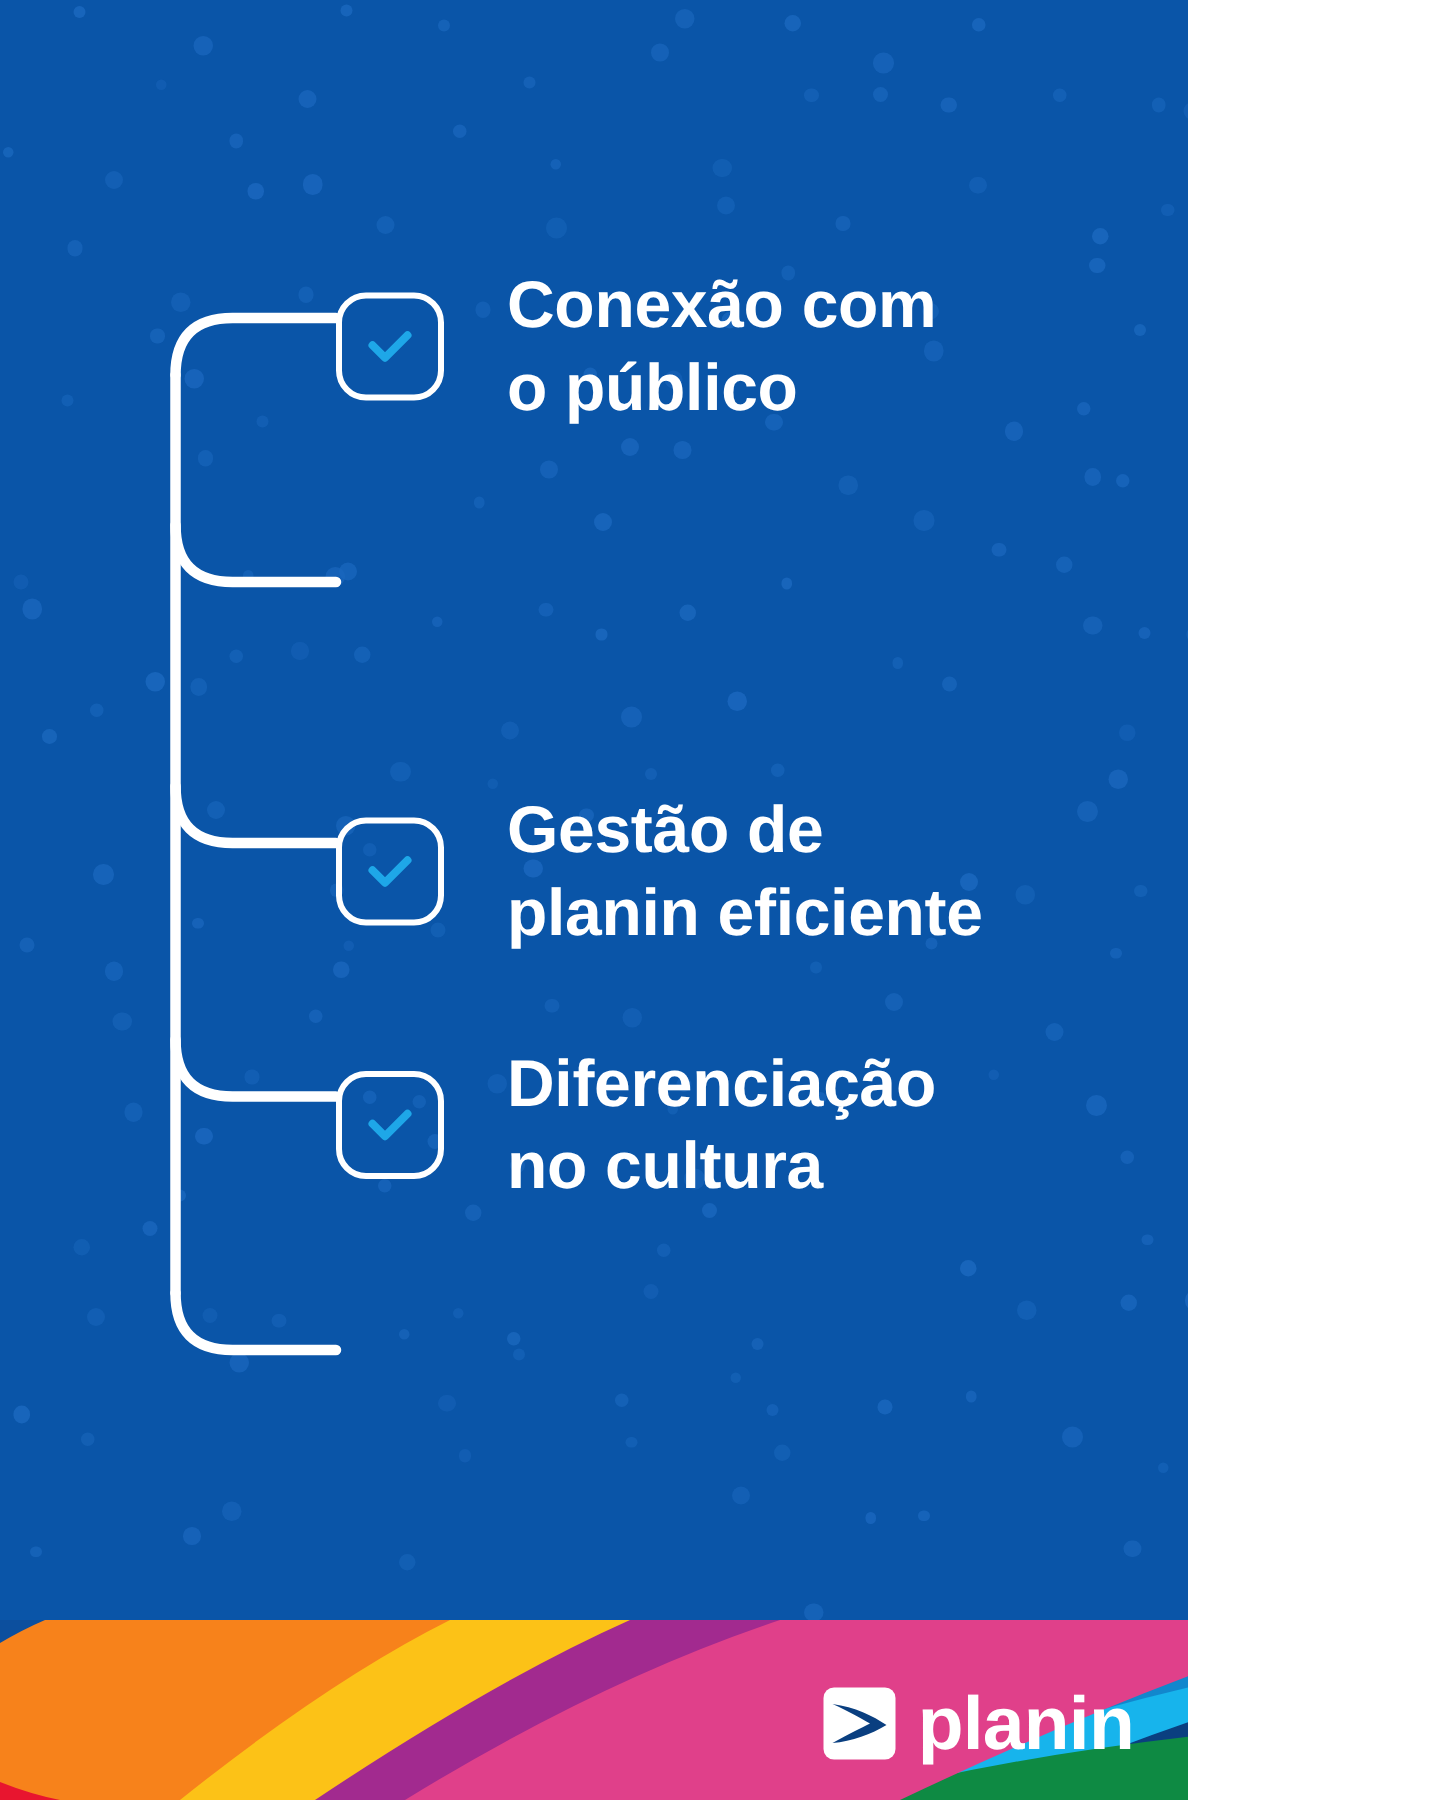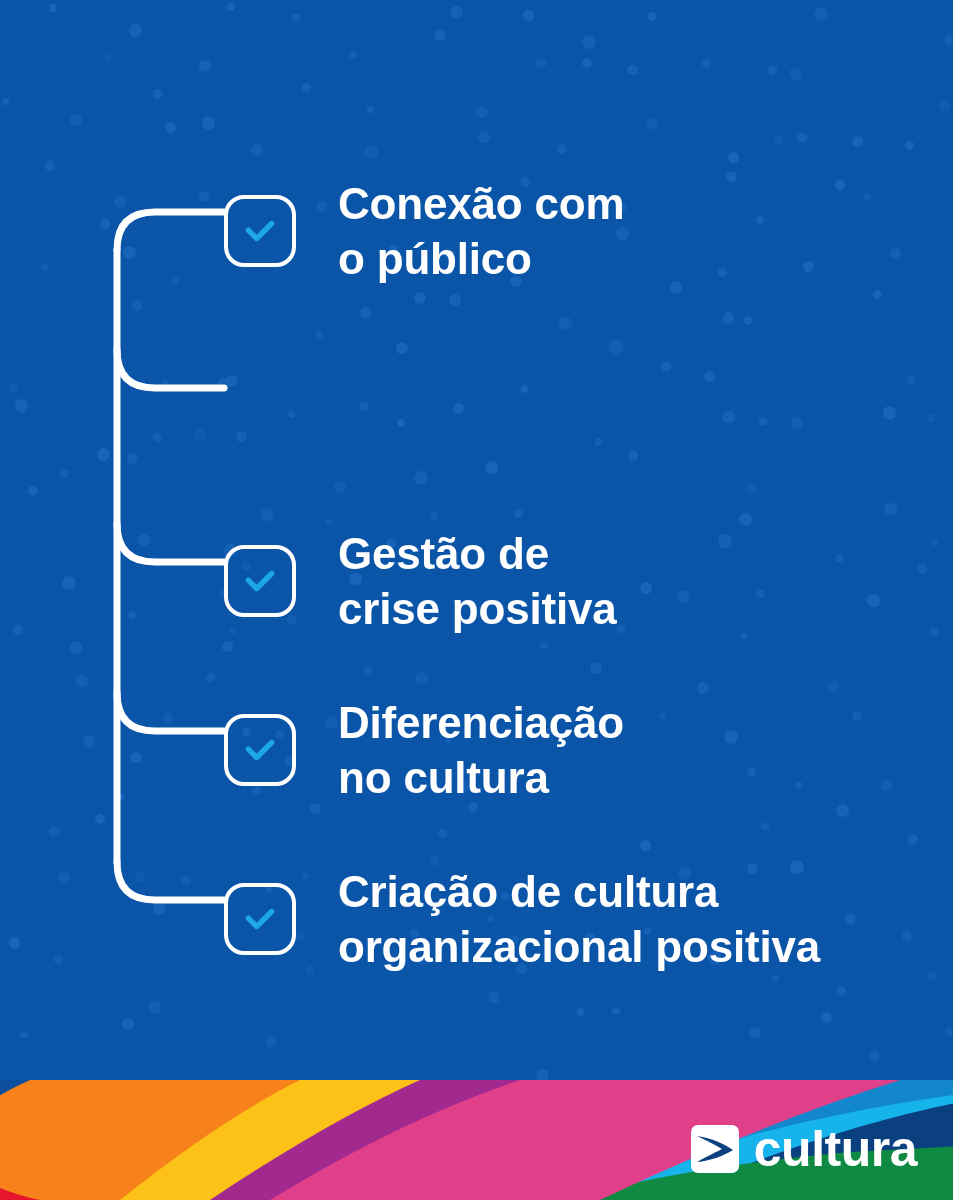--- a/index.html
+++ b/index.html
@@ -5,21 +5,21 @@
 <style>
   html, body {
     margin: 0;
     padding: 0;
     background: #ffffff;
   }
   * { box-sizing: border-box; }
 
   .poster {
     position: relative;
-    width: 953px;
+    width: 792px;
     height: 1200px;
     overflow: hidden;
     background: #0a55a8;
     font-family: "Liberation Sans", "DejaVu Sans", sans-serif;
   }
 
   
   .dots-layer {
     position: absolute;
     inset: 0;
@@ -376,42 +376,33 @@
     </div>
 
 
     <div class="check-row" style="left:224px; top:526px;">
       <span class="checkbox">
         <svg viewBox="0 0 24 24" aria-hidden="true">
           <path d="M5 11.5 L10 16.5 L19 7.5" fill="none" stroke="#1ea7e8" stroke-width="3.2" stroke-linecap="round" stroke-linejoin="round"></path>
         </svg>
       </span>
       <span class="item-text">Gestão de
-crise positiva</span>
+planin eficiente</span>
     </div>
 
     <div class="check-row" style="left:224px; top:695px;">
       <span class="checkbox">
         <svg viewBox="0 0 24 24" aria-hidden="true">
           <path d="M5 11.5 L10 16.5 L19 7.5" fill="none" stroke="#1ea7e8" stroke-width="3.2" stroke-linecap="round" stroke-linejoin="round"></path>
         </svg>
       </span>
       <span class="item-text">Diferenciação
 no cultura</span>
     </div>
 
-    <div class="check-row" style="left:224px; top:864px;">
-      <span class="checkbox">
-        <svg viewBox="0 0 24 24" aria-hidden="true">
-          <path d="M5 11.5 L10 16.5 L19 7.5" fill="none" stroke="#1ea7e8" stroke-width="3.2" stroke-linecap="round" stroke-linejoin="round"></path>
-        </svg>
-      </span>
-      <span class="item-text">Criação de cultura
-organizacional positiva</span>
-    </div>
 
   </div>
 
   <div class="footer">
     <svg width="960" height="120" viewBox="0 0 960 120" xmlns="http://www.w3.org/2000/svg" aria-hidden="true">
       <defs>
         <clipPath id="footerClip">
             <rect x="0" y="0" width="960" height="120"></rect>
           </clipPath>
       </defs>
@@ -438,16 +429,16 @@
         <path d="M0 108 Q20 116 40 120 L0 120 Z" fill="#e8152f"></path>
       </g>
     </svg>
   </div>
 
   <div class="brand">
     <svg class="brand-mark" viewBox="0 0 50 50" xmlns="http://www.w3.org/2000/svg" aria-hidden="true">
       <rect x="1" y="1" width="48" height="48" rx="7" fill="#ffffff"></rect>
       <path d="M7 12 C22 14 34 20 43 26 C33 32 20 37 7 38 C18 32 26 28 32 25 C25 21 16 16 7 12 Z" fill="#0a3f80"></path>
     </svg>
-    <span class="brand-name">cultura</span>
+    <span class="brand-name">planin</span>
   </div>
 
 </div>
 
 </body></html>

